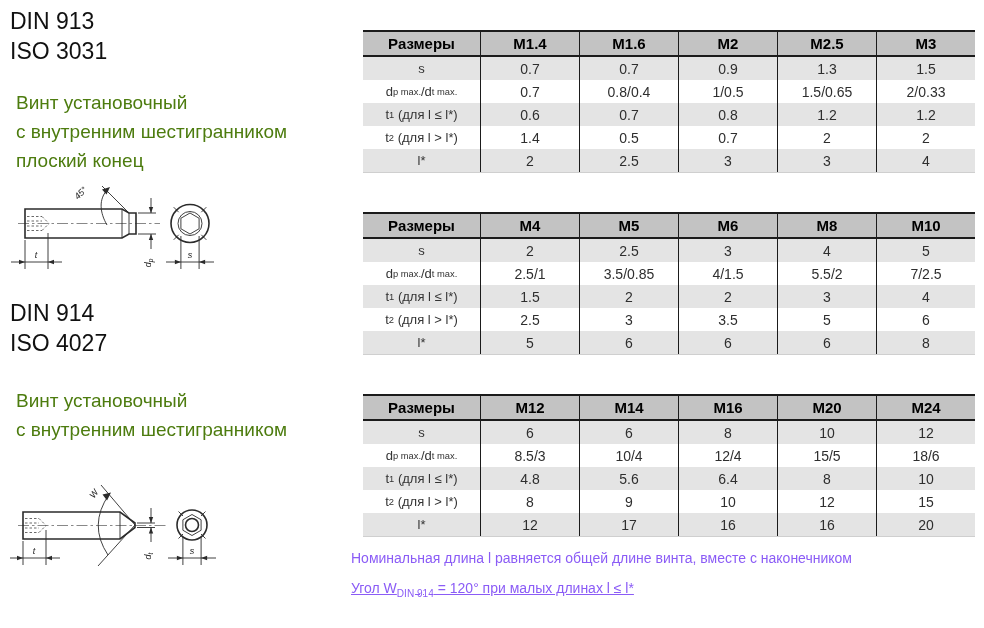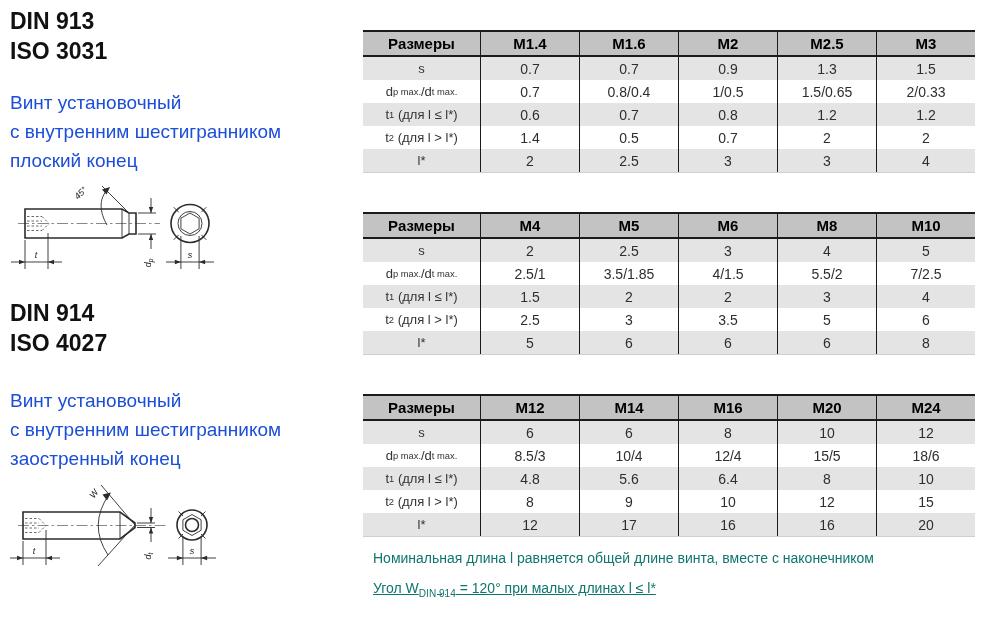--- a/index.html
+++ b/index.html
@@ -8,40 +8,40 @@
     position: relative;
     width: 984px; height: 628px;
     background: #ffffff;
     font-family: "Liberation Sans", sans-serif;
     color: #1a1a1a;
     overflow: hidden;
     margin: 0 auto;
   }
   .std-title {
     position: absolute; left: 10px;
-    font-weight: bold; font-size: 23px; line-height: 30px; color: #111;
+    font-weight: normal; font-size: 23px; line-height: 30px; color: #111;
   }
   .desc {
-    position: absolute; left: 10px;
-    font-size: 19px; line-height: 29px; color: #1d4ed8;
+    position: absolute; left: 16px;
+    font-size: 19px; line-height: 29px; color: #4d7c0f;
   }
   .dtable { position: absolute; left: 363px; width: 612px; border-bottom: 1px solid #cfcfcf; }
   .trow { display: grid; grid-template-columns: 117px repeat(5, 1fr); text-align: right; }
   .thead {
     background: #c3c3c3;
     border-top: 2px solid #1b1b1b; border-bottom: 2px solid #1b1b1b;
     font-weight: bold; font-size: 15px; height: 27px; color: #000;
   }
   .drow { height: 23px; font-size: 14px; color: #2e2e2e; }
   .drow.stripe { background: #e4e4e4; }
   .tcell { display: flex; align-items: center; justify-content: center; white-space: pre; }
   .tcell + .tcell { border-left: 1.5px solid #1b1b1b; }
   .drow .tcell:first-child { font-size: 13px; color: #333; }
   sub { font-size: 0.72em; line-height: 0; }
-  .note { position: absolute; left: 373px; font-size: 14px; color: #0f766e; }
+  .note { position: absolute; left: 351px; font-size: 14px; color: #8b5cf6; }
   .drawing { position: absolute; left: 8px; }
   svg text { font-family: "Liberation Sans", sans-serif; fill: #222; }
   svg .dimlabel { font-style: italic; font-size: 9px; }
   svg .outline { fill: none; stroke: #2b2b2b; stroke-width: 1.6; }
   svg .thin    { fill: none; stroke: #2b2b2b; stroke-width: 0.9; }
   svg .dashed  { fill: none; stroke: #444; stroke-width: 0.8; stroke-dasharray: 2.5 2; }
   svg .center  { fill: none; stroke: #555; stroke-width: 0.7; stroke-dasharray: 11 3 2.5 3; }
   svg .arrow   { fill: #2b2b2b; stroke: none; }
 </style>
 </head>
@@ -110,21 +110,20 @@
     <text class="dimlabel" x="182" y="75" text-anchor="middle">s</text>
   </svg>
 
   <div class="std-title" style="top:298px;">
     <div>DIN 914</div>
     <div>ISO 4027</div>
   </div>
   <div class="desc" style="top:386px;">
     <div>Винт установочный</div>
     <div>с внутренним шестигранником</div>
-    <div>заостренный конец</div>
   </div>
 
   <svg class="drawing" style="top:480px;" width="230" height="110" viewBox="0 0 230 110">
 
     <line class="center" x1="10" y1="45.5" x2="160" y2="45.5"></line>
 
     <path class="outline" d="M15,32 H112 L127,43 V47.5 L112,59 H15 Z"></path>
     <line class="thin" x1="112" y1="32" x2="112" y2="59"></line>
 
     <line class="dashed" x1="17" y1="38.5" x2="31" y2="38.5"></line>
@@ -234,21 +233,21 @@
         <div class="tcell">s</div>
         <div class="tcell">2</div>
         <div class="tcell">2.5</div>
         <div class="tcell">3</div>
         <div class="tcell">4</div>
         <div class="tcell">5</div>
       </div>
       <div class="trow drow">
         <div class="tcell">d<sub>p max.</sub>/d<sub>t max.</sub></div>
         <div class="tcell">2.5/1</div>
-        <div class="tcell">3.5/1.85</div>
+        <div class="tcell">3.5/0.85</div>
         <div class="tcell">4/1.5</div>
         <div class="tcell">5.5/2</div>
         <div class="tcell">7/2.5</div>
       </div>
       <div class="trow drow stripe">
         <div class="tcell">t<sub>1</sub> (для l ≤ l*)</div>
         <div class="tcell">1.5</div>
         <div class="tcell">2</div>
         <div class="tcell">2</div>
         <div class="tcell">3</div>

